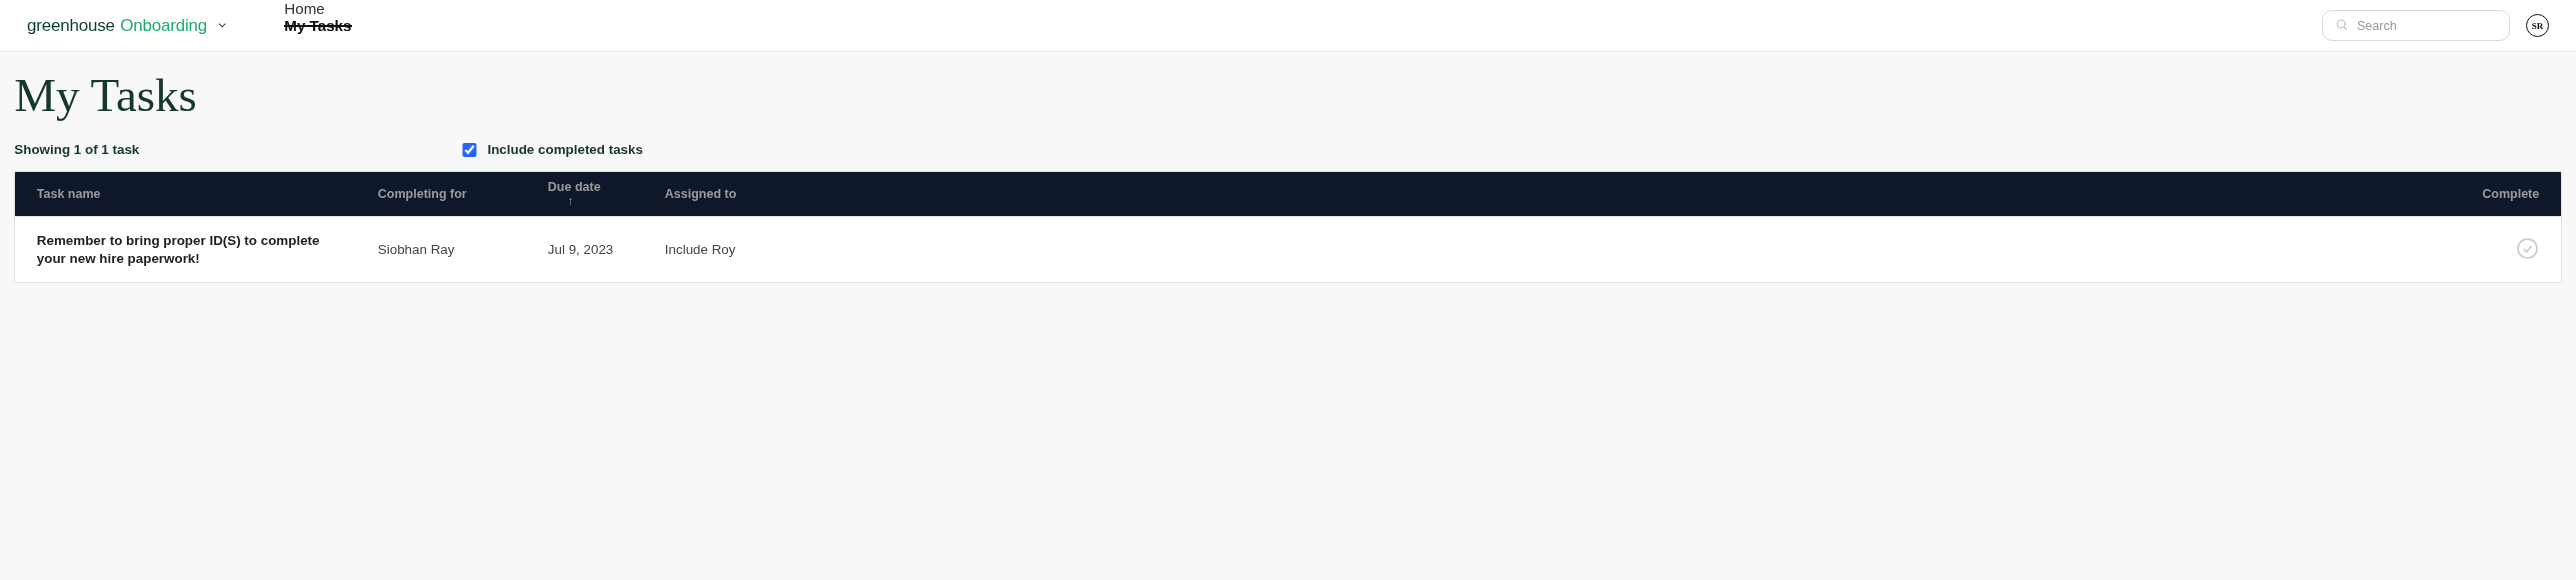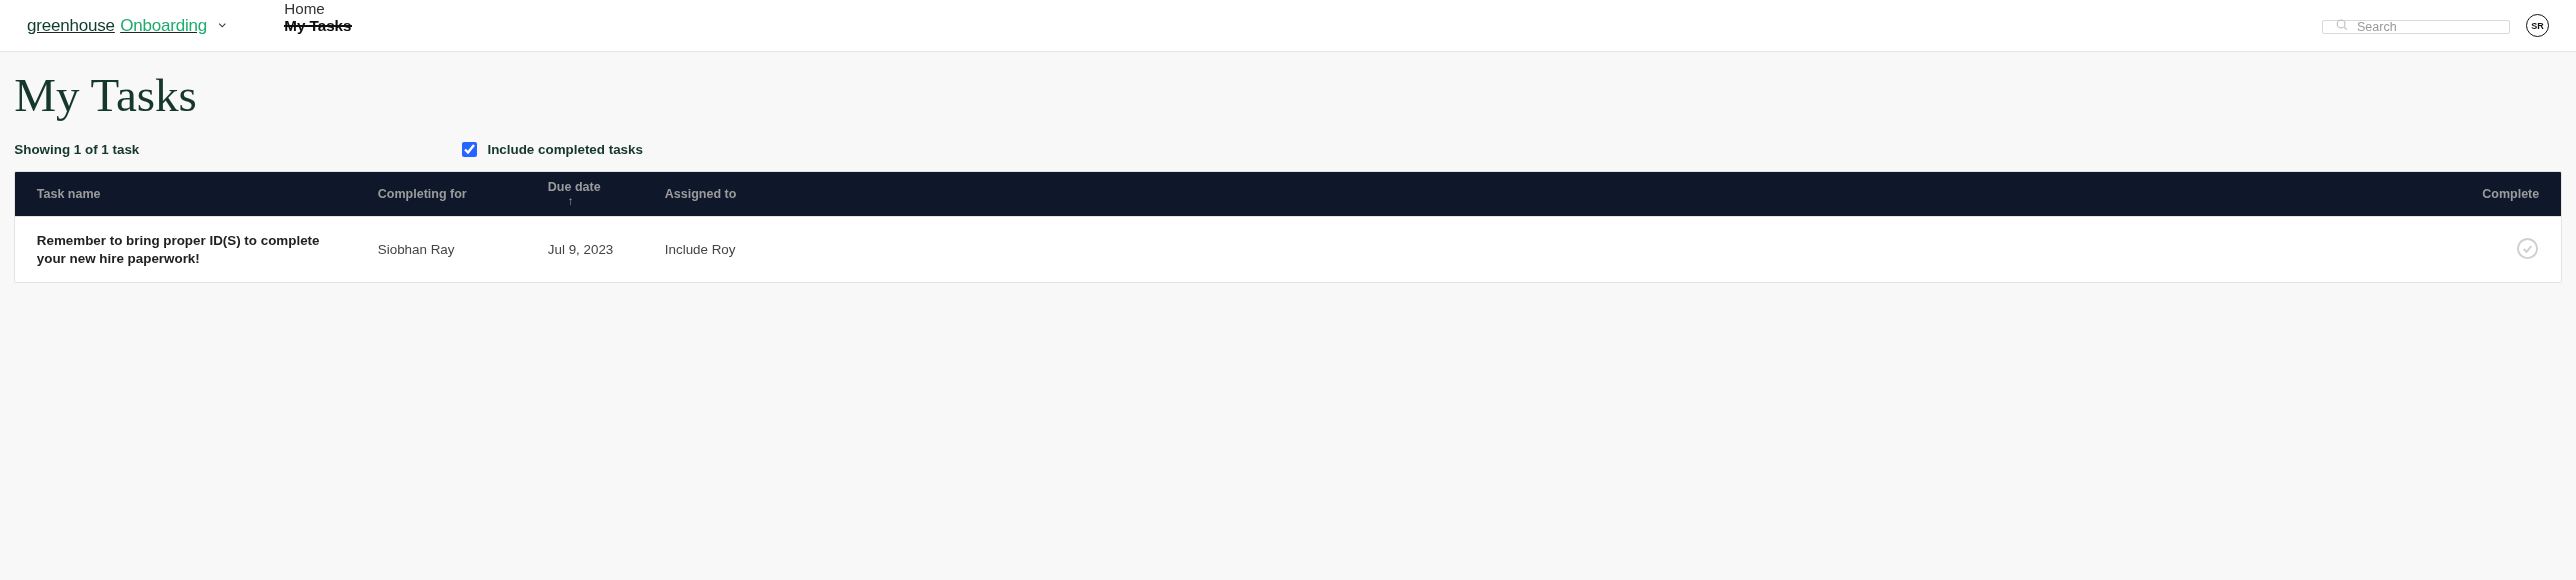--- a/index.html
+++ b/index.html
@@ -17,21 +17,20 @@
       background: #fff;
       border-bottom: 0.9px solid #e5e5e5;
     }
     .brand {
       display: flex;
       align-items: center;
       font-size: 17px;
       font-weight: 500;
       letter-spacing: -0.2px;
       margin-right: 7.2px;
-      text-decoration: underline;
     }
     .brand-greenhouse { color: #0f3d2b; font-weight:500; }
     .brand-onboarding { color: #1faa6e; margin-left: 5.4px; font-weight:400;}
     .brand-caret { margin-left: 9px; color:#333; display:flex; align-items:center; }
     .nav {
       display: flex;
       align-items: stretch;
       margin-left: 36px;
       height: 100%;
       flex-direction: column;
@@ -66,60 +65,61 @@
       position: relative;
     }
     .search-icon {
       position: absolute;
       left: 12.5px; top: 50%; transform: translateY(-50%);
       color: #bbb;
       pointer-events:none;
     }
     .search-input {
       width: 188px;
-      height: 14px;
+      height: 31px;
       border: 0.9px solid #d9d9d9;
-      border-radius: 2px;
+      border-radius: 10px;
       padding: 0 10.8px 0 34px;
       font-size: 12.5px;
       color:#555;
       background:#fff;
     }
     .search-input::placeholder { color:#999; }
     .avatar {
       width: 23px; height: 23px;
       border: 1.3px solid #111;
       border-radius: 50%;
       display:flex; align-items:center; justify-content:center;
       font-size: 9px;
       font-weight:600;
       color:#111;
       background:#fff;
       cursor:pointer;
+      font-family:Liberation Serif, serif;
     }
     
     .page { padding: 16px 14.3px 27px; }
     .page-title {
       font-family: Georgia, "Times New Roman", serif;
       font-size: 47px;
       font-weight: 500;
       color: #15372c;
       margin-bottom: 20px;
     }
     .filter-row {
       display:flex;
       align-items:center;
       font-size: 13.4px;
       margin-bottom: 14.3px;
     }
     .showing { font-weight:700; color:#15372c; }
     .include-wrap {
       margin-left: 323px;
       display:flex;
-      align-items:center;
+      align-items:flex-end;
       gap: 10.8px;
     }
     .checkbox {
       width: 14.3px; height: 14.3px;
       accent-color: #2466ff;
       cursor:pointer;
     }
     .include-label { font-weight:700; color:#15372c; }
     
     .table {

